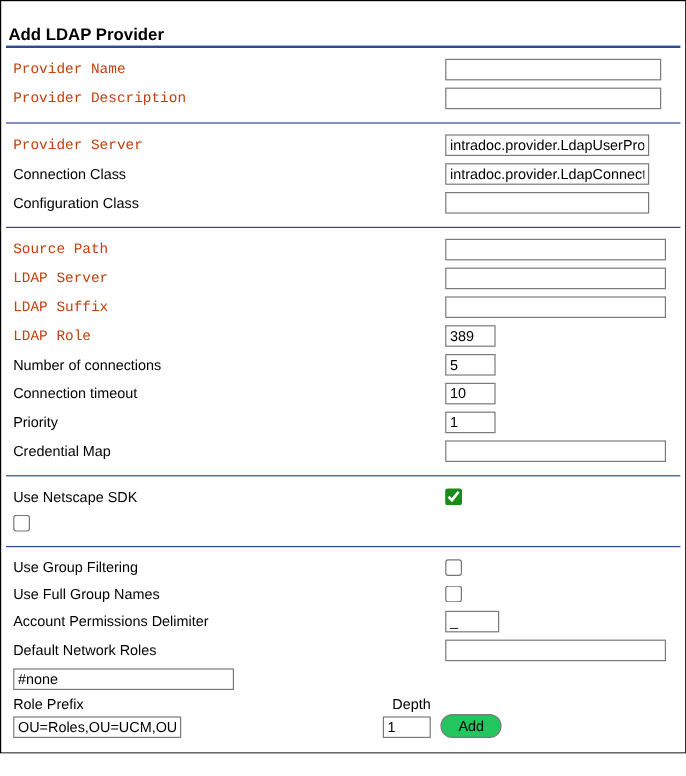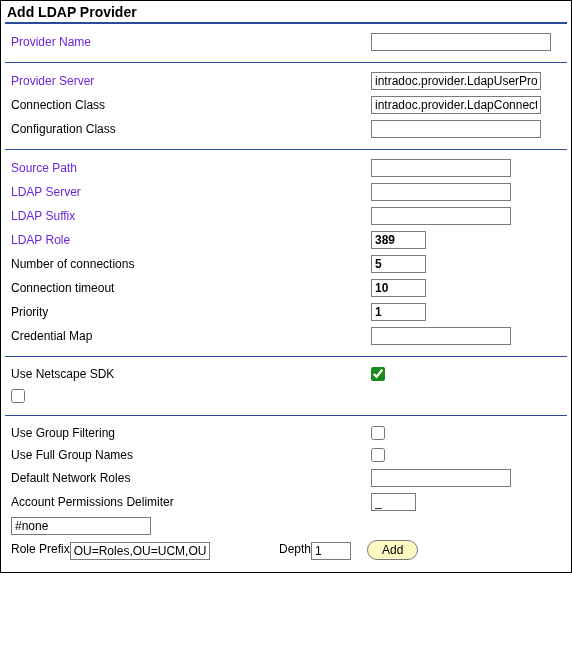--- a/index.html
+++ b/index.html
@@ -14,21 +14,21 @@
   .window {
     width: 572px;
     border: 1px solid #000;
     margin: 0;
     padding: 0 4px 10px 4px;
     background: #fff;
   }
   .title {
     font-weight: bold;
     font-size: 14px;
-    padding: 3px 2px 2px 2px;
+    padding: 19px 2px 2px 2px;
   }
   .rule {
     border: none;
     border-top: 2px solid #2a4a9a;
     margin: 0 0 6px 0;
   }
   .rule-thin {
     border: none;
     border-top: 1px solid #2a4a9a;
     margin: 8px 0 6px 0;
@@ -39,62 +39,62 @@
   .row {
     display: flex;
     align-items: center;
     padding: 3px 0;
     min-height: 22px;
   }
   .label {
     flex: 0 0 360px;
     padding-right: 6px;
   }
-  .req { color: #6d28d9; }
+  .req { color: #c2410c; font-family: Liberation Mono, monospace; }
   .field {
     flex: 1;
     display: flex;
     align-items: center;
   }
   input[type="text"] {
     font-family: Arial, Helvetica, sans-serif;
     font-size: 12px;
     border: 1px solid #7a7a7a;
     padding: 2px 3px;
     height: 18px;
     background: #fff;
   }
   .w-wide { width: 180px; }
   .w-wide2 { width: 170px; }
-  .w-wide-long { width: 140px; }
-  .w-med { width: 55px; font-weight: bold; }
+  .w-wide-long { width: 184px; }
+  .w-med { width: 42px; }
   .w-sm2 { width: 45px; }
   input[type="checkbox"] {
     width: 14px;
     height: 14px;
     margin: 0;
     accent-color: #1a8a1a;
   }
   .bottom-row {
     display: flex;
     align-items: flex-end;
     gap: 8px;
     padding: 2px 6px;
   }
   .bgroup {
     display: flex;
-    flex-direction: row;
+    flex-direction: column;
   }
   .blabel {
     padding-bottom: 3px;
   }
   button {
     font-family: Arial, Helvetica, sans-serif;
     font-size: 12px;
-    background: #fef9c3;
+    background: #22c55e;
     border: 1px solid #7a7a7a;
     border-radius: 10px;
     padding: 2px 14px;
     height: 20px;
     cursor: pointer;
   }
 </style>
 </head>
 <body>
 
@@ -102,20 +102,26 @@
   <div class="title">Add LDAP Provider</div>
   <hr class="rule">
 
   <div class="section">
     <div class="row">
       <div class="label req">Provider Name</div>
       <div class="field">
           <input type="text" class="w-wide" value="" style="">
         </div>
     </div>
+    <div class="row">
+      <div class="label req">Provider Description</div>
+      <div class="field">
+          <input type="text" class="w-wide" value="" style="">
+        </div>
+    </div>
   </div>
 
   <hr class="rule-thin">
 
   <div class="section">
     <div class="row">
       <div class="label req">Provider Server</div>
       <div class="field">
           <input type="text" class="w-wide2" value="intradoc.provider.LdapUserProvider" style="">
         </div>
@@ -212,44 +218,44 @@
           <input type="checkbox" id="cb-gf" style="">
         </div>
     </div>
     <div class="row">
       <div class="label">Use Full Group Names</div>
       <div class="field">
           <input type="checkbox" id="cb-fgn" style="">
         </div>
     </div>
     <div class="row">
+      <div class="label">Account Permissions Delimiter</div>
+      <div class="field">
+          <input type="text" class="w-sm2" value="_" style="">
+        </div>
+    </div>
+    <div class="row">
       <div class="label">Default Network Roles</div>
       <div class="field">
           <input type="text" class="w-wide-long" value="" style="">
-        </div>
-    </div>
-    <div class="row">
-      <div class="label">Account Permissions Delimiter</div>
-      <div class="field">
-          <input type="text" class="w-sm2" value="_" style="">
         </div>
     </div>
     <div class="row">
       <div class="field">
           <input type="text" class="w-wide-long" value="#none" style="">
         </div>
     </div>
   </div>
 
   <div class="bottom-row">
     <div class="bgroup" style="width:260px;">
       <div class="blabel">Role Prefix</div>
       <input type="text" style="width: 140px;" value="OU=Roles,OU=UCM,OU=C">
     </div>
-    <div class="bgroup" style="width:80px;">
+    <div class="bgroup" style="width:80px;align-items:flex-end;">
       <div class="blabel">Depth</div>
       <input type="text" style="width: 40px;" value="1">
     </div>
     <div class="bgroup">
       <button type="button">Add</button>
     </div>
   </div>
 
 </div>
 

